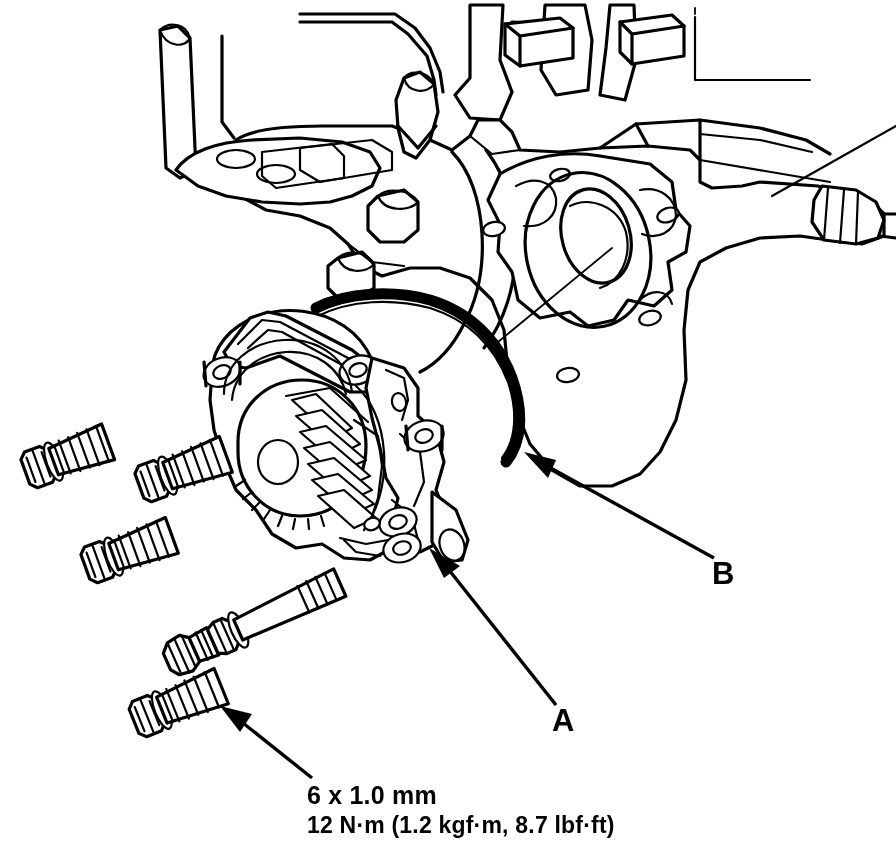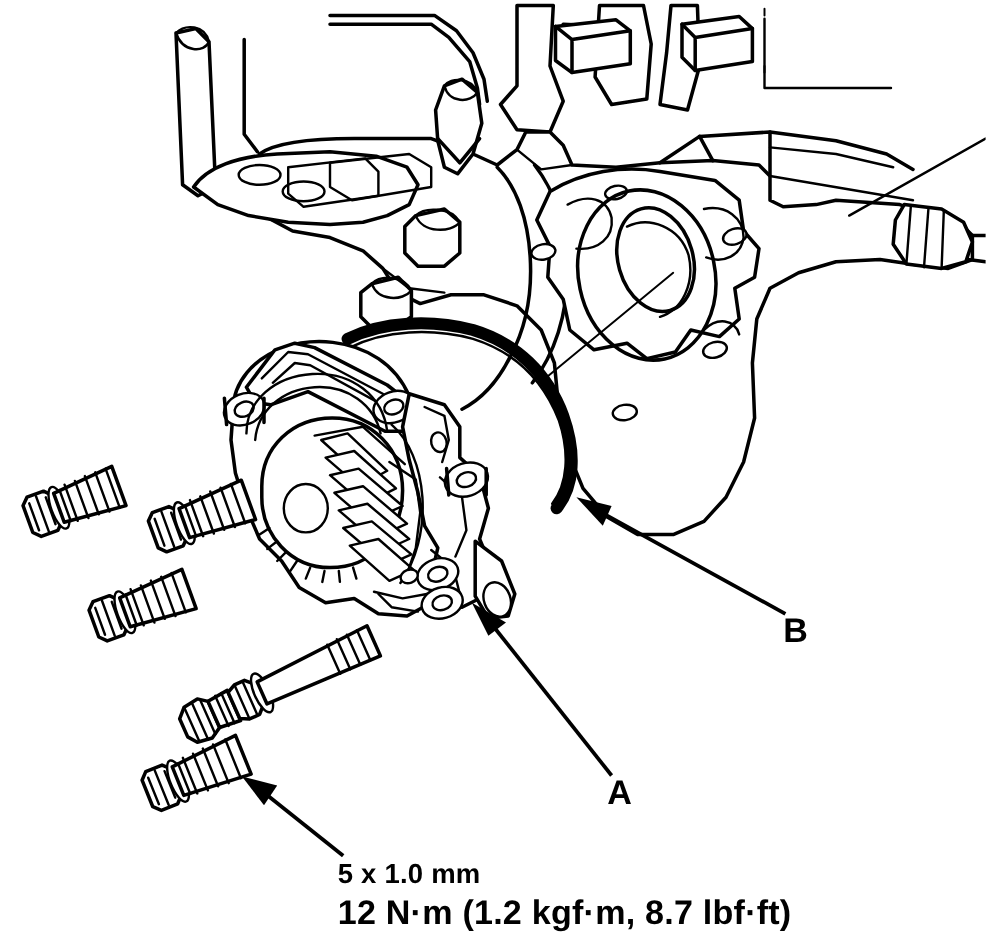--- a/index.html
+++ b/index.html
@@ -11,21 +11,21 @@
   .ln-t{fill:none;stroke:#000;stroke-width:2.2;stroke-linecap:round;stroke-linejoin:round;}
   .ln-f{fill:#fff;stroke:#000;stroke-width:3.2;stroke-linejoin:round;stroke-linecap:round;}
   .ln-ft{fill:#fff;stroke:#000;stroke-width:2.2;stroke-linejoin:round;stroke-linecap:round;}
   .oring{fill:none;stroke:#000;stroke-width:11;stroke-linecap:round;stroke-linejoin:round;}
   .lead{fill:none;stroke:#000;stroke-width:3.4;stroke-linecap:butt;}
   .solid{fill:#000;stroke:none;}
   .thin{fill:none;stroke:#000;stroke-width:1.8;stroke-linecap:round;stroke-linejoin:round;}
   .callout-txt{font-size:31px;font-weight:bold;fill:#000;font-family:"Liberation Sans",sans-serif;}
   .spec{position:absolute;font-weight:bold;color:#000;white-space:pre;letter-spacing:0.2px;}
   #spec1{left:307px;top:781px;font-size:25px;}
-  #spec2{left:307px;top:812px;font-size:31px;}
+  #spec2{left:307px;top:812px;font-size:23px;}
 </style>
 </head>
 <body>
 
 <div id="stage">
 <svg width="896" height="850" viewBox="0 0 896 850" xmlns="http://www.w3.org/2000/svg">
 
   <rect x="0" y="0" width="896" height="850" fill="#ffffff"></rect>
 
   <g>
@@ -310,14 +310,14 @@
   </g>
 
   <g>
     <path class="lead" d="M312 778 L243 723"></path>
     <path class="solid" d="M220 706 L252 714 L240 732 Z"></path>
   </g>
 
 </svg>
 </div>
 
-<div class="spec" id="spec1">5 x 1.0 mm</div>
+<div class="spec" id="spec1">6 x 1.0 mm</div>
 <div class="spec" id="spec2">12 N·m (1.2 kgf·m, 8.7 lbf·ft)</div>
 
 </body></html>

